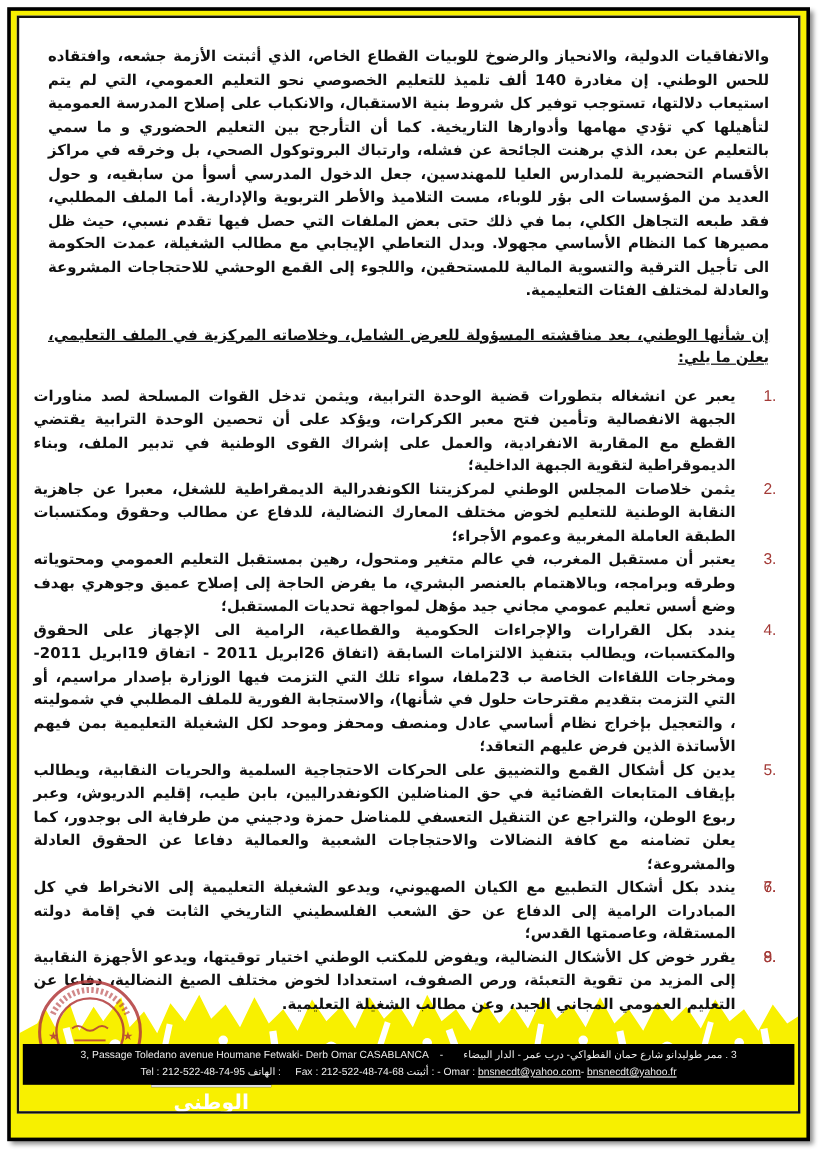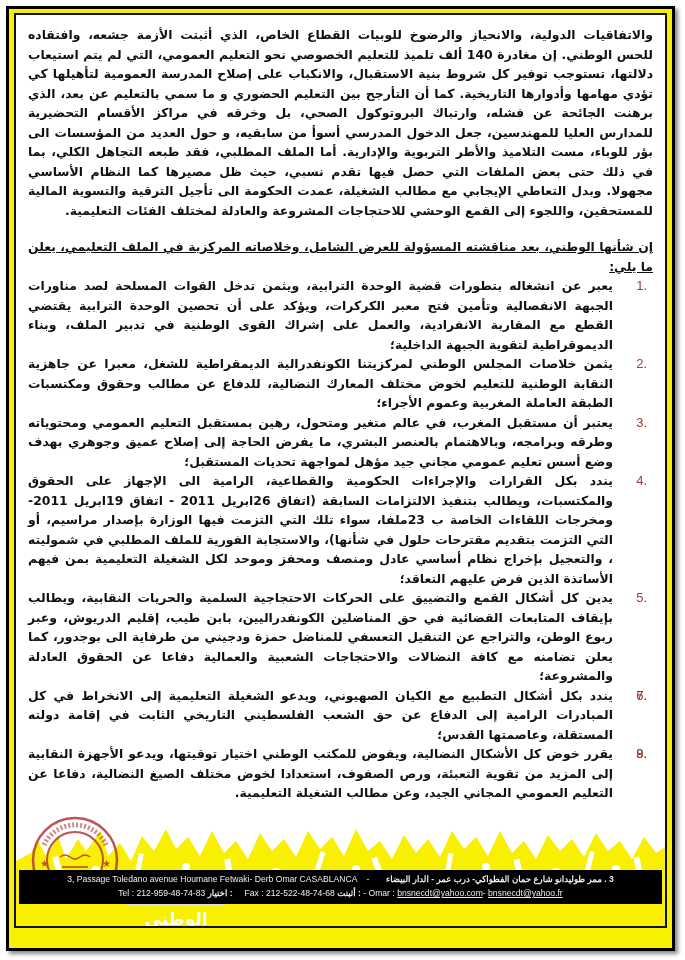--- a/index.html
+++ b/index.html
@@ -19,21 +19,21 @@
     position: absolute; left: 5px; top: 4px; right: 5px; bottom: 20px;
     background: #ffffff; border: 2px solid #111;
     overflow: hidden;
   }
   .content {
     position: absolute; left: 12px; right: 12px; top: 10px;
     direction: rtl; text-align: justify; text-align-last: right;
     font-size: 12.4px; line-height: 19.5px; font-weight: bold; color: #111;
     z-index: 2;
   }
-  .content p { margin: 0; }
+  .content p { margin: 12px; }
   .intro { margin-bottom: 17px !important; }
   .lead {
     text-decoration: underline; margin-bottom: 0;
   }
   ol.res { list-style: none; margin: 0; padding: 0; }
   ol.res li { position: relative; padding-right: 40px; }
   .num {
     position: absolute; right: 6px; top: 0; color: #a33a37; font-weight: normal;
     direction: ltr; font-family: "Liberation Sans", sans-serif; font-size: 13px;
   }
@@ -50,21 +50,21 @@
     border-bottom: 2px solid #ddd;
     font-family: "DejaVu Sans", sans-serif;
   }
   .footer {
     position: absolute; left: 3px; right: 3px; bottom: 22px; height: 34px;
     background: #000; color: #eee; z-index: 5;
     font-family: "Liberation Sans", sans-serif; font-size: 8.6px;
   }
   .footer .row1 { position: absolute; top: 4px; left: 0; right: 0; text-align: center; }
   .footer .row2 { position: absolute; top: 18px; left: 0; right: 0; text-align: center; }
-  .footer .ar { font-weight: bold; direction: rtl; unicode-bidi: embed; }
+  .footer .ar { font-weight: normal; direction: rtl; unicode-bidi: embed; }
   .footer .link { text-decoration: underline; }
 </style>
 </head>
 <body>
 
 <div class="frame">
   <div class="yellow-border">
     <div class="page">
 
       <svg class="crowd" viewBox="0 0 655 125" preserveAspectRatio="none">
@@ -122,22 +122,22 @@
       <div class="council-box">المجلس الوطني</div>
 
       <div class="footer">
         <div class="row1">
           <span>3, Passage Toledano avenue Houmane Fetwaki- Derb Omar CASABLANCA</span>
           &nbsp;&nbsp;&nbsp;<span>-</span>&nbsp;&nbsp;&nbsp;&nbsp;&nbsp;&nbsp;
           <span class="ar">3 . ممر طوليدانو شارع حمان الفطواكي- درب عمر - الدار البيضاء</span>
         </div>
         <div class="row2">
           <span>Tel :</span>
-          <span>212-959-48-74-83</span>
-          <span class="ar">: اختيار</span>
+          <span>212-522-48-74-95</span>
+          <span class="ar">: الهاتف</span>
           &nbsp;&nbsp;&nbsp;
           <span>Fax :</span>
           <span>212-522-48-74-68</span>
           <span class="ar">: أثبتت</span>
           <span>- Omar :</span>
           <span class="link">bnsnecdt@yahoo.com</span><span>-</span>
           <span class="link">bnsnecdt@yahoo.fr</span>
         </div>
       </div>
 

